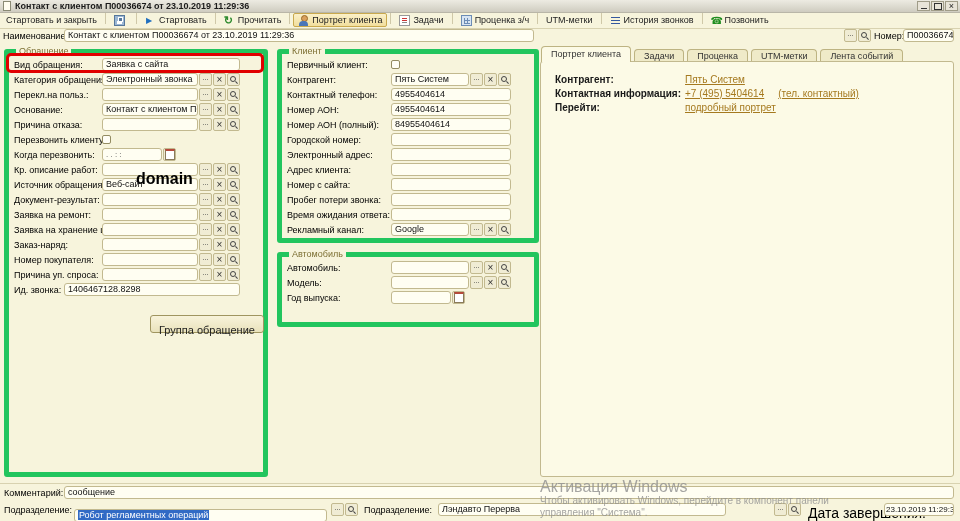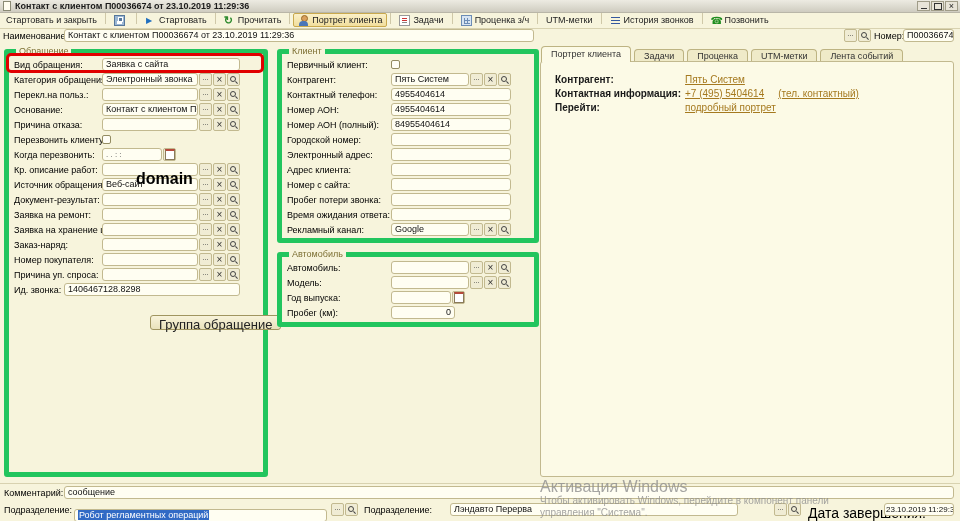--- a/index.html
+++ b/index.html
@@ -53,21 +53,21 @@
   #fs-kli{left:277px;top:46px;width:262px;height:197px}
   #fs-avt{left:277px;top:249px;width:262px;height:78px}
   .frow{display:flex;align-items:center;height:13px;margin-bottom:2px}
   .flabel{flex:none;font-size:9px;color:#000;white-space:nowrap;overflow:hidden}
   .lw88{width:88px}
   .lw104{width:104px}
   .fctrl{flex:1;display:flex;align-items:center;min-width:0}
   .grow{flex:1;min-width:0}
   .wdate{width:60px;color:#555;font-size:8px}
   .wnum{width:64px;text-align:right}
-  #group-btn{position:absolute;left:150px;top:315px;height:15px;padding:1px 8px;font-size:13px;background:linear-gradient(#F8F3DA,#E9E2BC);border:1px solid #A09560;border-radius:3px;color:#222;white-space:nowrap}
+  #group-btn{position:absolute;left:150px;top:315px;height:15px;padding:8px 8px;font-size:11px;background:linear-gradient(#F8F3DA,#E9E2BC);border:1px solid #A09560;border-radius:3px;color:#222;white-space:nowrap}
   
   #name-label{left:3px;top:31px}
   #name-input{position:absolute;left:64px;top:29px;width:470px}
   #num-dots{position:absolute;left:843px;top:29px}
   #num-lens{position:absolute;left:857px;top:29px}
   #num-label{left:874px;top:31px}
   #num-input{position:absolute;left:903px;top:29px;width:51px}
   
   #tabs{position:absolute;left:541px;top:46px;height:16px;display:flex;align-items:flex-end}
   .tab{height:13px;line-height:12px;padding:0 9px;font-size:9px;background:#EFEAC8;border:1px solid #BDB382;border-bottom:none;border-radius:4px 4px 0 0;margin-right:3px;color:#333;white-space:nowrap}
@@ -79,21 +79,21 @@
   
   #footer-sep{position:absolute;left:0;top:483px;width:960px;height:1px;background:#D8D2B0}
   #comment-label{left:4px;top:488px}
   #comment-input{position:absolute;left:64px;top:486px;width:890px}
   #admin-label{left:4px;top:505px}
   #admin-input{position:absolute;left:74px;top:509px;width:253px}
   #admin-input .sel{background:#316AC5;color:#fff;padding:0 1px}
   #admin-dots{position:absolute;left:330px;top:503px}
   #admin-lens{position:absolute;left:344px;top:503px}
   #dept-label{left:364px;top:505px}
-  #dept-input{position:absolute;left:450px;top:503px;width:288px}
+  #dept-input{position:absolute;left:438px;top:503px;width:288px}
   #dept-dots{position:absolute;left:773px;top:503px}
   #dept-lens{position:absolute;left:787px;top:503px}
   #enddate-label{left:808px;top:505px;font-size:14px}
   #enddate-input{position:absolute;left:884px;top:503px;width:70px;font-size:8px;padding:0 1px}
   
   #red-annotation{position:absolute;left:6px;top:53px;width:258px;height:20px;border:3px solid #E00000;border-radius:5px;z-index:6;pointer-events:none}
   #domain-annotation{position:absolute;left:136px;top:170px;font-size:16px;font-weight:bold;color:#000000;z-index:6;pointer-events:none}
   #watermark{position:absolute;left:540px;top:478px;width:340px;color:#8F8F8F;opacity:.8;z-index:40;pointer-events:none}
   #wm-title{font-size:16px;line-height:17px}
   .wm-line{font-size:10px;line-height:12px}
@@ -444,26 +444,20 @@
           <span class="btn">
             <span class="lens-i"></span>
           </span>
         </span>
       </div>
       <div class="frow">
         <span class="flabel lw104">Год выпуска:</span>
         <span class="fctrl">
           <span class="fin wdate"></span>
           <span class="btn cal"></span>
-        </span>
-      </div>
-      <div class="frow">
-        <span class="flabel lw104">Пробег (км):</span>
-        <span class="fctrl">
-          <span class="fin wnum">0</span>
         </span>
       </div>
     </div>
 </fieldset>
 
 <div id="tabs">
     <span class="tab tab-active">Портрет клиента</span>
     <span class="tab">Задачи</span>
     <span class="tab">Проценка</span>
     <span class="tab">UTM-метки</span>

